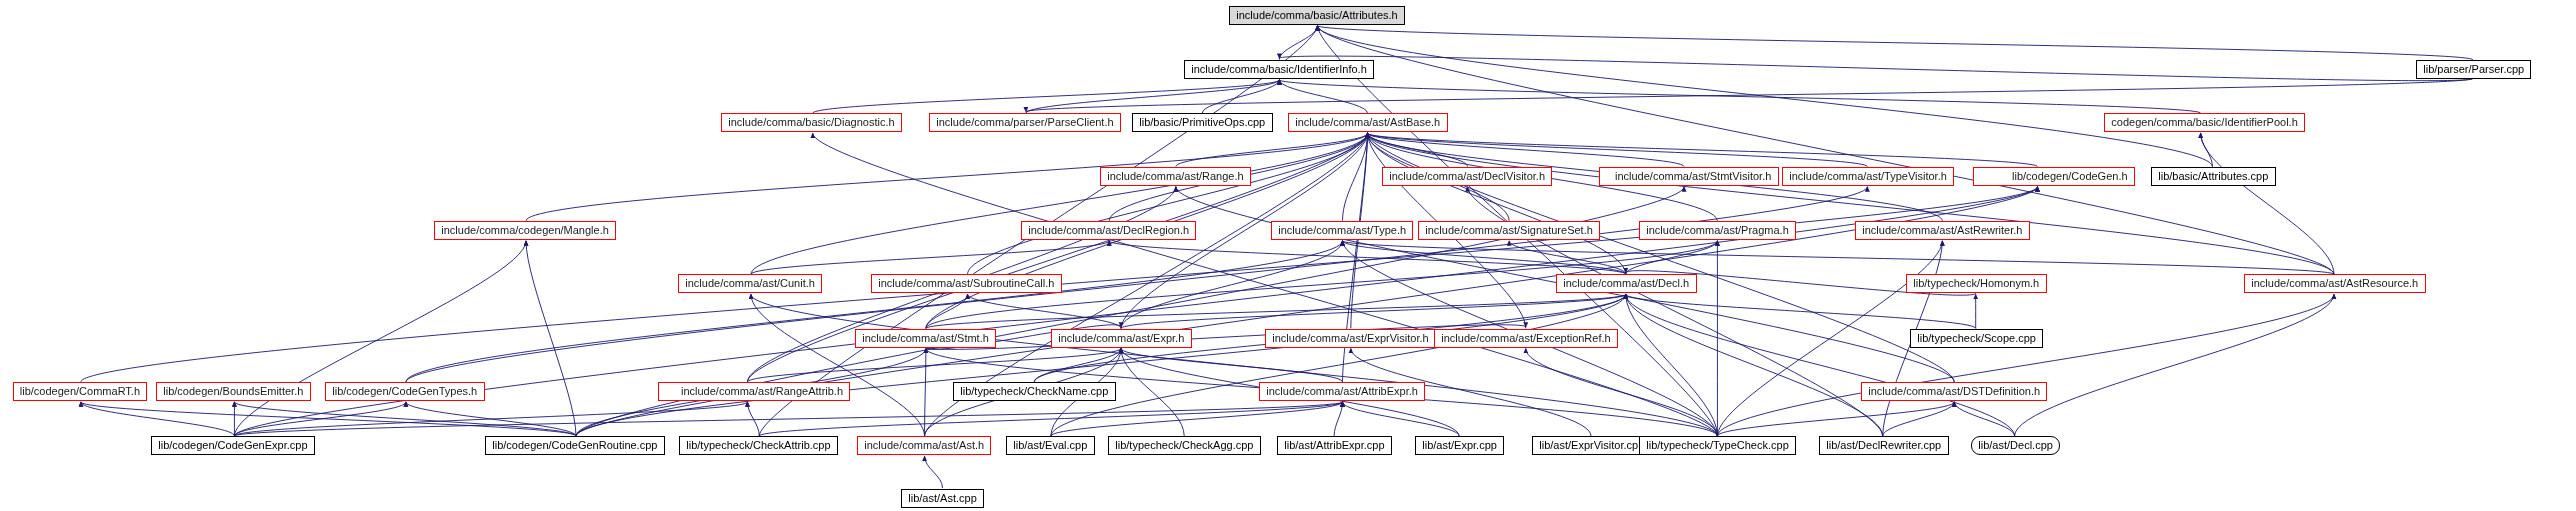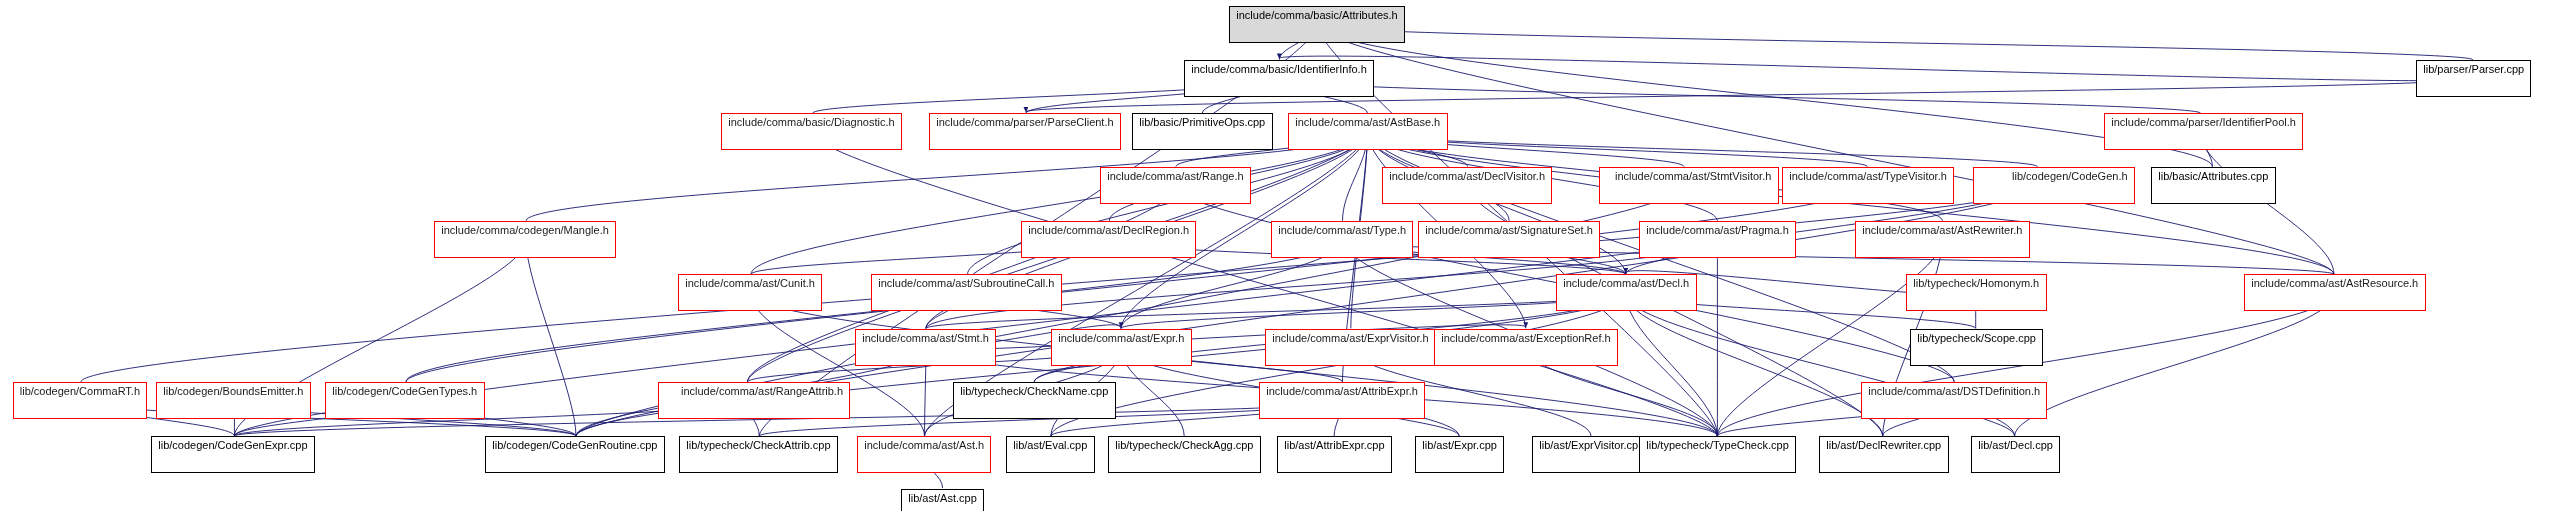--- a/index.html
+++ b/index.html
@@ -32,21 +32,21 @@
   .node {
     position: absolute;
     z-index: 1;
     box-sizing: border-box;
     border: 0.7px solid #000000;
     background: #ffffff;
     color: #000000;
     padding: 2.1px 6.3px;
     white-space: nowrap;
     line-height: 13.2px;
-    height: 37px;
+    height: 19px;
     cursor: pointer;
   }
   .node.red {
     border: 0.7px solid #ff0000;
     color: #1a1a1a;
   }
   .node.root {
     background: #d9d9d9;
     border: 0.7px solid #000000;
     font-weight: normal;
@@ -173,21 +173,21 @@
       <path class="edge" d="M828,628 C828,610 583,597 583,579" marker-end="url(#arrowhead)"></path>
       <path class="edge" d="M1356,703 C1356,685 1330,675 1330,657" marker-end="url(#arrowhead)"></path>
     </svg>
 <div class="node root" style="top: 5.6px; left: 1229px;">include/comma/basic/Attributes.h</div>
     <div class="node plain" style="top: 60px; left: 1184px;">include/comma/basic/IdentifierInfo.h</div>
     <div class="node plain" style="top: 60px; left: 2416px;">lib/parser/Parser.cpp</div>
     <div class="node red" style="top: 113px; left: 721px;">include/comma/basic/Diagnostic.h</div>
     <div class="node red" style="top: 113px; left: 929px;">include/comma/parser/ParseClient.h</div>
     <div class="node plain" style="top: 113px; left: 1132px;">lib/basic/PrimitiveOps.cpp</div>
     <div class="node red" style="top: 113px; left: 1288px;">include/comma/ast/AstBase.h</div>
-    <div class="node red" style="top: 113px; left: 2104px;">include/comma/parser/IdentifierPool.h</div>
+    <div class="node red" style="top: 113px; left: 2104px;">codegen/comma/basic/IdentifierPool.h</div>
     <div class="node red" style="top: 167px; left: 1100px;">include/comma/ast/Range.h</div>
     <div class="node red" style="top: 167px; left: 1382px;">include/comma/ast/DeclVisitor.h</div>
     <div class="node red" style="top: 167px; left: 1599px; padding-left: 15px;">include/comma/ast/StmtVisitor.h</div>
     <div class="node red" style="top: 167px; left: 1782px;">include/comma/ast/TypeVisitor.h</div>
     <div class="node red" style="top: 167px; left: 1973px; padding-left: 38px;">lib/codegen/CodeGen.h</div>
     <div class="node plain" style="top: 167px; left: 2151px;">lib/basic/Attributes.cpp</div>
     <div class="node red" style="top: 221px; left: 434px;">include/comma/codegen/Mangle.h</div>
     <div class="node red" style="top: 221px; left: 1021px;">include/comma/ast/DeclRegion.h</div>
     <div class="node red" style="top: 221px; left: 1271px;">include/comma/ast/Type.h</div>
     <div class="node red" style="top: 221px; left: 1418px;">include/comma/ast/SignatureSet.h</div>
@@ -214,16 +214,16 @@
     <div class="node plain" style="top: 436px; left: 485px;">lib/codegen/CodeGenRoutine.cpp</div>
     <div class="node plain" style="top: 436px; left: 679px;">lib/typecheck/CheckAttrib.cpp</div>
     <div class="node red" style="top: 436px; left: 857px;">include/comma/ast/Ast.h</div>
     <div class="node plain" style="top: 436px; left: 1006px;">lib/ast/Eval.cpp</div>
     <div class="node plain" style="top: 436px; left: 1108px;">lib/typecheck/CheckAgg.cpp</div>
     <div class="node plain" style="top: 436px; left: 1277px;">lib/ast/AttribExpr.cpp</div>
     <div class="node plain" style="top: 436px; left: 1415px;">lib/ast/Expr.cpp</div>
     <div class="node plain" style="top: 436px; left: 1532px;">lib/ast/ExprVisitor.cpp</div>
     <div class="node plain" style="top: 436px; left: 1639px;">lib/typecheck/TypeCheck.cpp</div>
     <div class="node plain" style="top: 436px; left: 1819px;">lib/ast/DeclRewriter.cpp</div>
-    <div class="node plain" style="top: 436px; left: 1971px;">lib/ast/Decl.cpp</div>
+    <div class="node plain" style="top: 436px; left: 1971px; border-radius: 9px;">lib/ast/Decl.cpp</div>
     <div class="node plain" style="top: 489px; left: 901px;">lib/ast/Ast.cpp</div>
   </div>
 
 
 </body></html>

